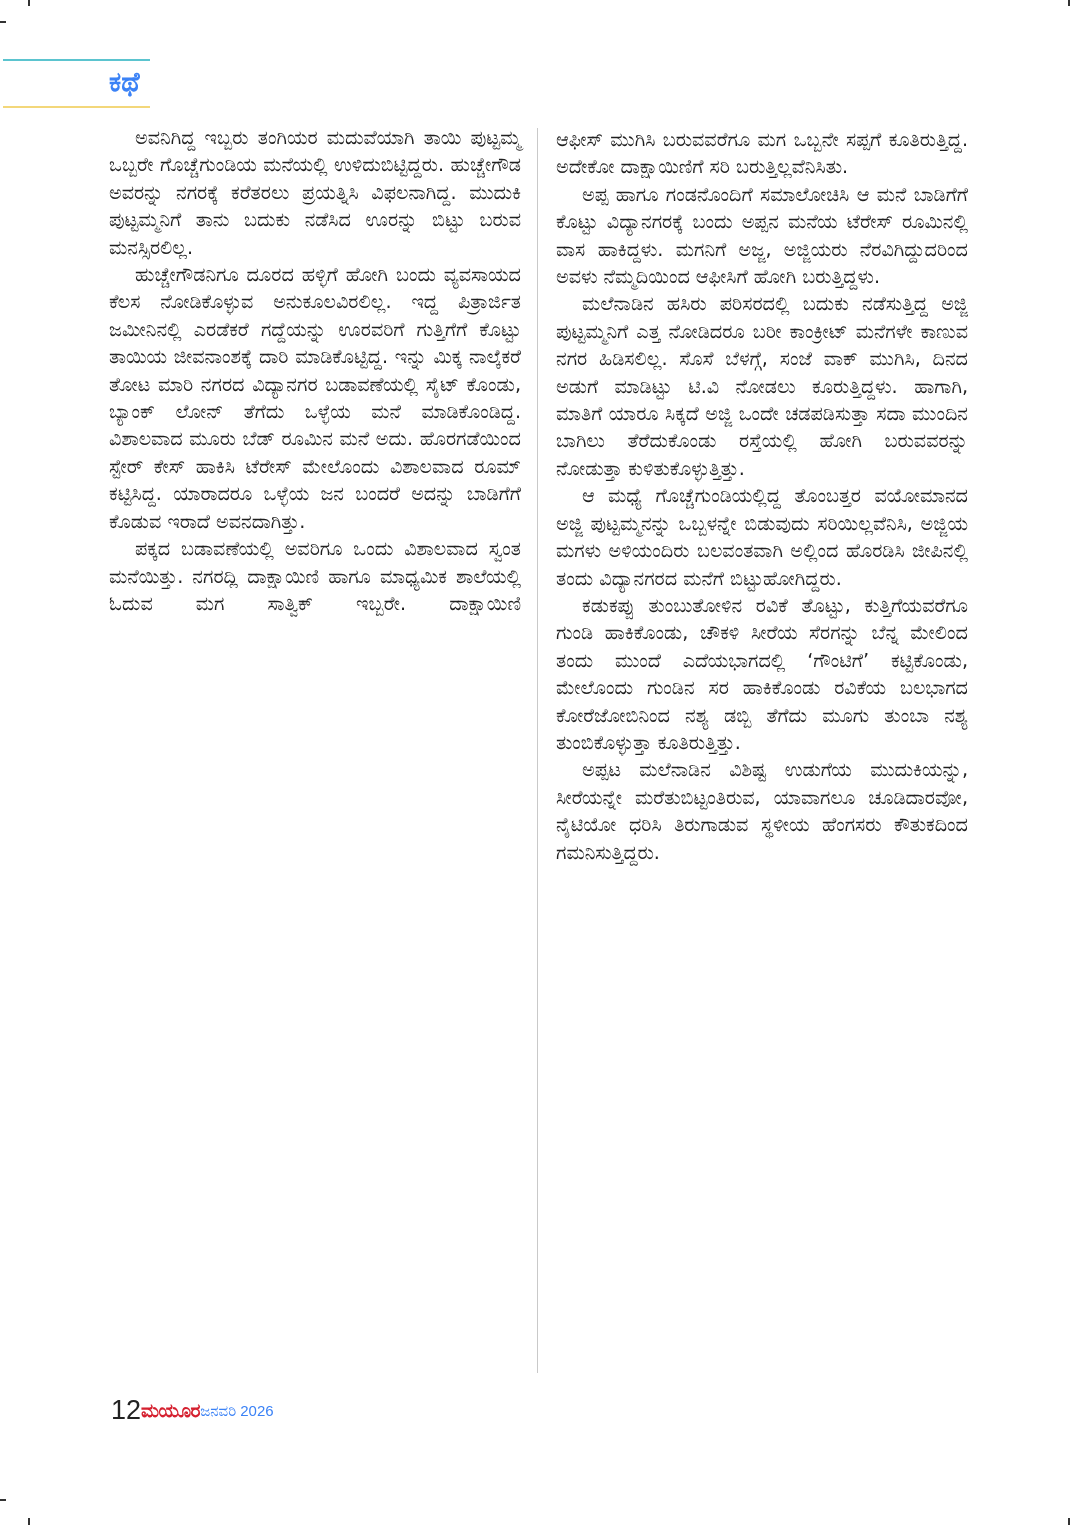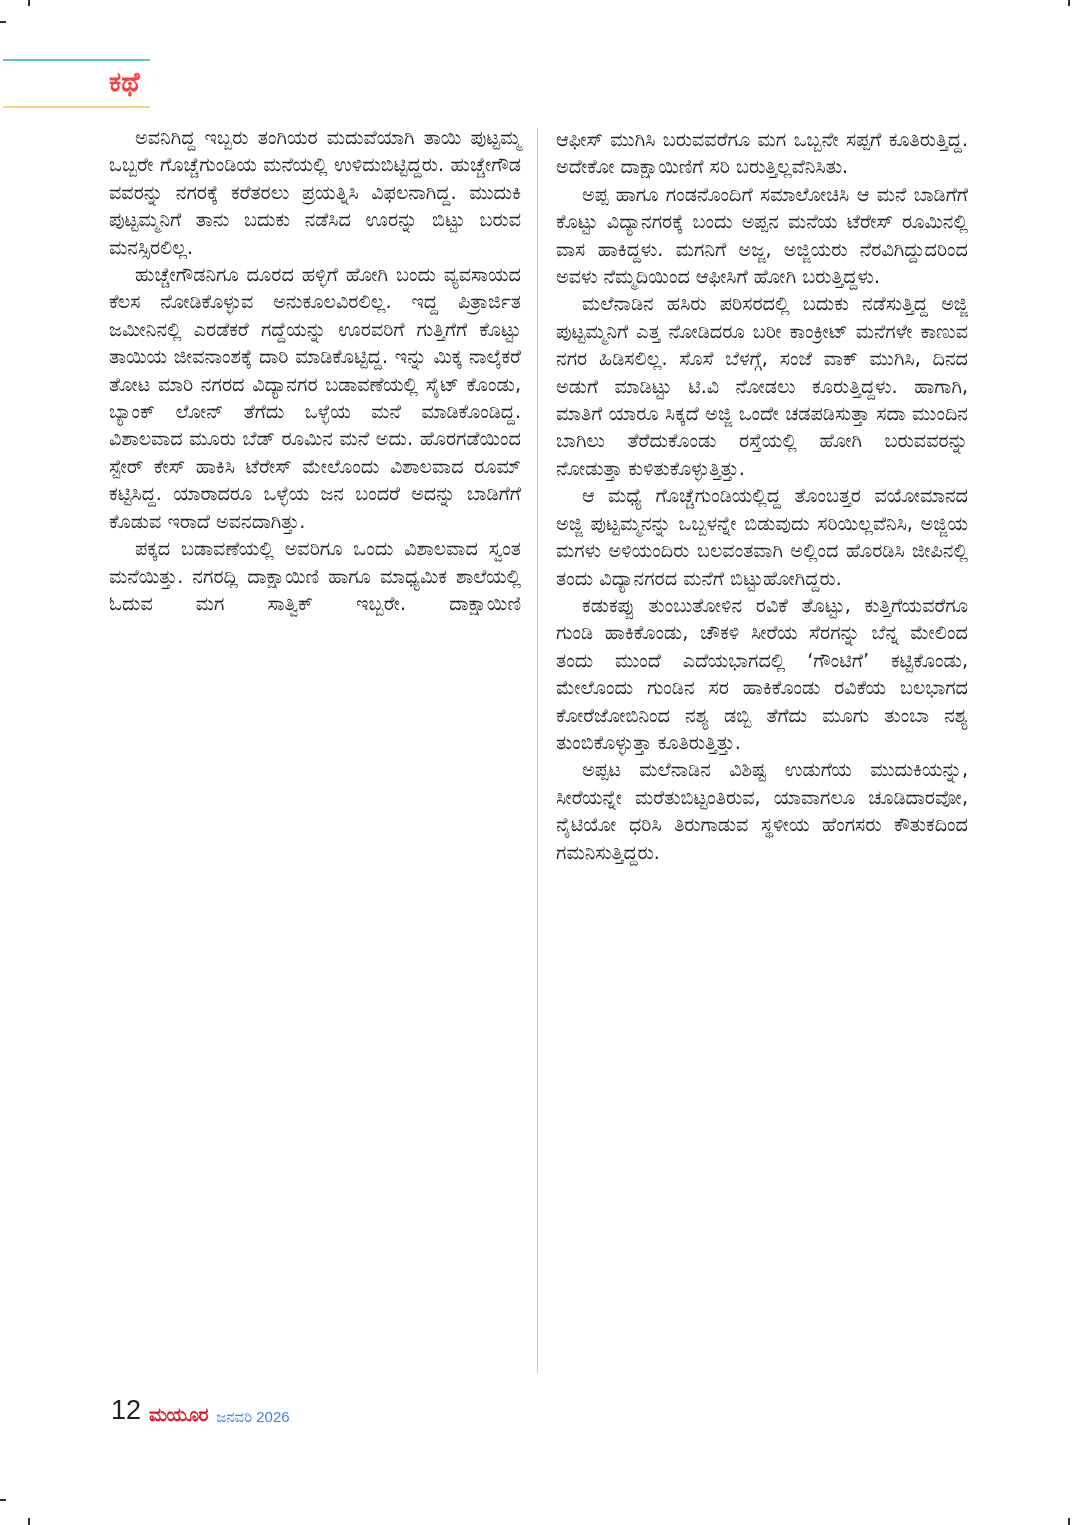--- a/index.html
+++ b/index.html
@@ -1,49 +1,49 @@
 <!DOCTYPE html>
 <html><head>
   <meta charset="utf-8">
   <style>
     html, body { margin: 0; padding: 0; background: #ffffff; }
     body { width: 1072px; height: 1525px; position: relative; overflow: hidden;
            font-family: "DejaVu Sans", sans-serif; color: #1a1a1a; }
     .crop { position: absolute; background: #333; }
     .rule-top { position: absolute; left: 3px; top: 59px; width: 147px; height: 2px; background: #5bc4cf; }
     .rule-bottom { position: absolute; left: 3px; top: 106px; width: 147px; height: 2px; background: #f3d77a; }
-    .section-title { position: absolute; left: 109px; top: 66px; font-size: 27px; font-weight: bold; color: #ef4444; }
+    .section-title { position: absolute; left: 109px; top: 66px; font-size: 27px; font-weight: bold; color: #3b82f6; }
     .column { position: absolute; top: 124px; width: 412px; font-size: 19.2px; line-height: 27.4px;
               text-align: justify; text-align-last: left; color: #1f1f1f; }
     .col-left { left: 109px; }
     .col-right { left: 556px; top: 126px; }
     .column p { margin: 0; text-indent: 0; }
     .column p.indent { text-indent: 26px; }
     .divider { position: absolute; left: 537px; top: 128px; width: 1px; height: 1245px; background: #c9c9c9; }
-    .footer { position: absolute; left: 111px; top: 1395px; display: flex; align-items: flex-end; gap: 8px; }
+    .footer { position: absolute; left: 111px; top: 1395px; display: flex; align-items: center; }
     .page-num { font-family: "Liberation Sans", sans-serif; font-size: 27px; color: #222; }
     .masthead { font-size: 19px; font-weight: bold; color: #d5202f; letter-spacing: -0.5px; }
     .issue-date { font-size: 15px; color: #3b82f6; font-family: Liberation Sans, sans-serif; }
   </style>
 </head>
 <body>
 
 <div class="crop" style="left:28px;top:0;width:2px;height:6px;"></div>
 <div class="crop" style="left:0;top:21px;width:6px;height:2px;"></div>
 <div class="crop" style="left:1068px;top:0;width:2px;height:6px;"></div>
 <div class="crop" style="left:0;top:1499px;width:6px;height:2px;"></div>
 <div class="crop" style="left:28px;top:1518px;width:2px;height:7px;"></div>
 <div class="crop" style="left:1068px;top:1518px;width:2px;height:7px;"></div>
 
 <div class="rule-top"></div>
 <div class="section-title">ಕಥೆ</div>
 <div class="rule-bottom"></div>
 
 <div class="column col-left">
-  <p class="indent">ಅವನಿಗಿದ್ದ ಇಬ್ಬರು ತಂಗಿಯರ ಮದುವೆಯಾಗಿ ತಾಯಿ ಪುಟ್ಟಮ್ಮ ಒಬ್ಬರೇ ಗೊಚ್ಚೆಗುಂಡಿಯ ಮನೆಯಲ್ಲಿ ಉಳಿದುಬಿಟ್ಟಿದ್ದರು. ಹುಚ್ಚೇಗೌಡ ವವರನ್ನು ನಗರಕ್ಕೆ ಕರೆತರಲು ಪ್ರಯತ್ನಿಸಿ ವಿಫಲನಾಗಿದ್ದ. ಮುದುಕಿ ಪುಟ್ಟಮ್ಮನಿಗೆ ತಾನು ಬದುಕು ನಡೆಸಿದ ಊರನ್ನು ಬಿಟ್ಟು ಬರುವ ಮನಸ್ಸಿರಲಿಲ್ಲ.</p>
+  <p class="indent">ಅವನಿಗಿದ್ದ ಇಬ್ಬರು ತಂಗಿಯರ ಮದುವೆಯಾಗಿ ತಾಯಿ ಪುಟ್ಟಮ್ಮ ಒಬ್ಬರೇ ಗೊಚ್ಚೆಗುಂಡಿಯ ಮನೆಯಲ್ಲಿ ಉಳಿದುಬಿಟ್ಟಿದ್ದರು. ಹುಚ್ಚೇಗೌಡ ಅವರನ್ನು ನಗರಕ್ಕೆ ಕರೆತರಲು ಪ್ರಯತ್ನಿಸಿ ವಿಫಲನಾಗಿದ್ದ. ಮುದುಕಿ ಪುಟ್ಟಮ್ಮನಿಗೆ ತಾನು ಬದುಕು ನಡೆಸಿದ ಊರನ್ನು ಬಿಟ್ಟು ಬರುವ ಮನಸ್ಸಿರಲಿಲ್ಲ.</p>
   <p class="indent">ಹುಚ್ಚೇಗೌಡನಿಗೂ ದೂರದ ಹಳ್ಳಿಗೆ ಹೋಗಿ ಬಂದು ವ್ಯವಸಾಯದ ಕೆಲಸ ನೋಡಿಕೊಳ್ಳುವ ಅನುಕೂಲವಿರಲಿಲ್ಲ. ಇದ್ದ ಪಿತ್ರಾರ್ಜಿತ ಜಮೀನಿನಲ್ಲಿ ಎರಡೆಕರೆ ಗದ್ದೆಯನ್ನು ಊರವರಿಗೆ ಗುತ್ತಿಗೆಗೆ ಕೊಟ್ಟು ತಾಯಿಯ ಜೀವನಾಂಶಕ್ಕೆ ದಾರಿ ಮಾಡಿಕೊಟ್ಟಿದ್ದ. ಇನ್ನು ಮಿಕ್ಕ ನಾಲ್ಕೆಕರೆ ತೋಟ ಮಾರಿ ನಗರದ ವಿದ್ಯಾನಗರ ಬಡಾವಣೆಯಲ್ಲಿ ಸೈಟ್ ಕೊಂಡು, ಬ್ಯಾಂಕ್ ಲೋನ್ ತೆಗೆದು ಒಳ್ಳೆಯ ಮನೆ ಮಾಡಿಕೊಂಡಿದ್ದ. ವಿಶಾಲವಾದ ಮೂರು ಬೆಡ್ ರೂಮಿನ ಮನೆ ಅದು. ಹೊರಗಡೆಯಿಂದ ಸ್ಟೇರ್ ಕೇಸ್ ಹಾಕಿಸಿ ಟೆರೇಸ್ ಮೇಲೊಂದು ವಿಶಾಲವಾದ ರೂಮ್ ಕಟ್ಟಿಸಿದ್ದ. ಯಾರಾದರೂ ಒಳ್ಳೆಯ ಜನ ಬಂದರೆ ಅದನ್ನು ಬಾಡಿಗೆಗೆ ಕೊಡುವ ಇರಾದೆ ಅವನದಾಗಿತ್ತು.</p>
   <p class="indent" style="text-align-last: justify;">ಪಕ್ಕದ ಬಡಾವಣೆಯಲ್ಲಿ ಅವರಿಗೂ ಒಂದು ವಿಶಾಲವಾದ ಸ್ವಂತ ಮನೆಯಿತ್ತು. ನಗರದ್ಲಿ ದಾಕ್ಷಾಯಿಣಿ ಹಾಗೂ ಮಾಧ್ಯಮಿಕ ಶಾಲೆಯಲ್ಲಿ ಓದುವ ಮಗ ಸಾತ್ವಿಕ್ ಇಬ್ಬರೇ. ದಾಕ್ಷಾಯಿಣಿ</p>
 </div>
 
 <div class="divider"></div>
 
 <div class="column col-right">
   <p>ಆಫೀಸ್ ಮುಗಿಸಿ ಬರುವವರೆಗೂ ಮಗ ಒಬ್ಬನೇ ಸಪ್ಪಗೆ ಕೂತಿರುತ್ತಿದ್ದ. ಅದೇಕೋ ದಾಕ್ಷಾಯಿಣಿಗೆ ಸರಿ ಬರುತ್ತಿಲ್ಲವೆನಿಸಿತು.</p>
   <p class="indent">ಅಪ್ಪ ಹಾಗೂ ಗಂಡನೊಂದಿಗೆ ಸಮಾಲೋಚಿಸಿ ಆ ಮನೆ ಬಾಡಿಗೆಗೆ ಕೊಟ್ಟು ವಿದ್ಯಾನಗರಕ್ಕೆ ಬಂದು ಅಪ್ಪನ ಮನೆಯ ಟೆರೇಸ್ ರೂಮಿನಲ್ಲಿ ವಾಸ ಹಾಕಿದ್ದಳು. ಮಗನಿಗೆ ಅಜ್ಜ, ಅಜ್ಜಿಯರು ನೆರವಿಗಿದ್ದುದರಿಂದ ಅವಳು ನೆಮ್ಮದಿಯಿಂದ ಆಫೀಸಿಗೆ ಹೋಗಿ ಬರುತ್ತಿದ್ದಳು.</p>
   <p class="indent">ಮಲೆನಾಡಿನ ಹಸಿರು ಪರಿಸರದಲ್ಲಿ ಬದುಕು ನಡೆಸುತ್ತಿದ್ದ ಅಜ್ಜಿ ಪುಟ್ಟಮ್ಮನಿಗೆ ಎತ್ತ ನೋಡಿದರೂ ಬರೀ ಕಾಂಕ್ರೀಟ್ ಮನೆಗಳೇ ಕಾಣುವ ನಗರ ಹಿಡಿಸಲಿಲ್ಲ. ಸೊಸೆ ಬೆಳಗ್ಗೆ, ಸಂಜೆ ವಾಕ್ ಮುಗಿಸಿ, ದಿನದ ಅಡುಗೆ ಮಾಡಿಟ್ಟು ಟಿ.ವಿ ನೋಡಲು ಕೂರುತ್ತಿದ್ದಳು. ಹಾಗಾಗಿ, ಮಾತಿಗೆ ಯಾರೂ ಸಿಕ್ಕದೆ ಅಜ್ಜಿ ಒಂದೇ ಚಡಪಡಿಸುತ್ತಾ ಸದಾ ಮುಂದಿನ ಬಾಗಿಲು ತೆರೆದುಕೊಂಡು ರಸ್ತೆಯಲ್ಲಿ ಹೋಗಿ ಬರುವವರನ್ನು ನೋಡುತ್ತಾ ಕುಳಿತುಕೊಳ್ಳುತ್ತಿತ್ತು.</p>

